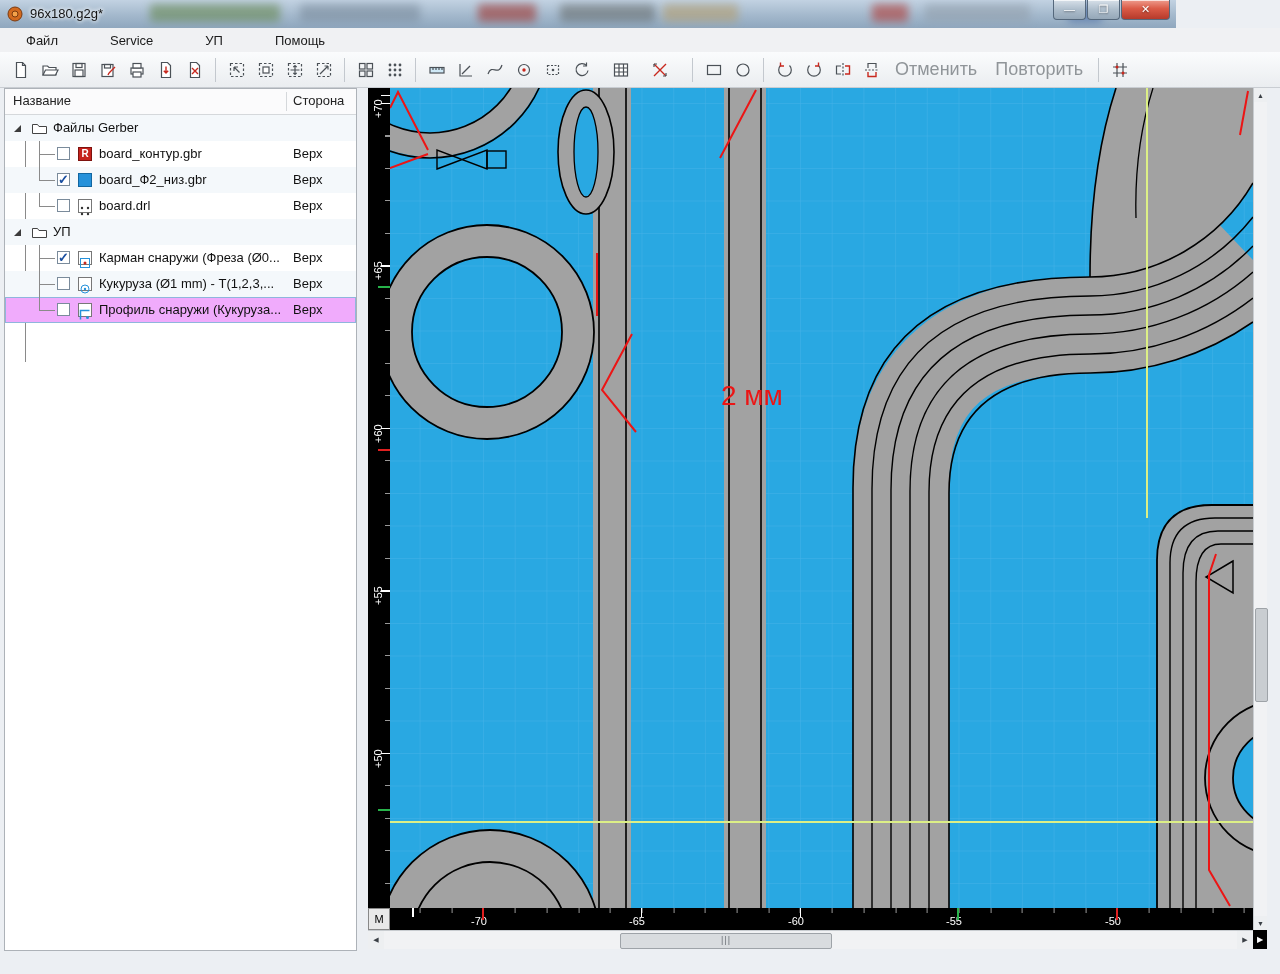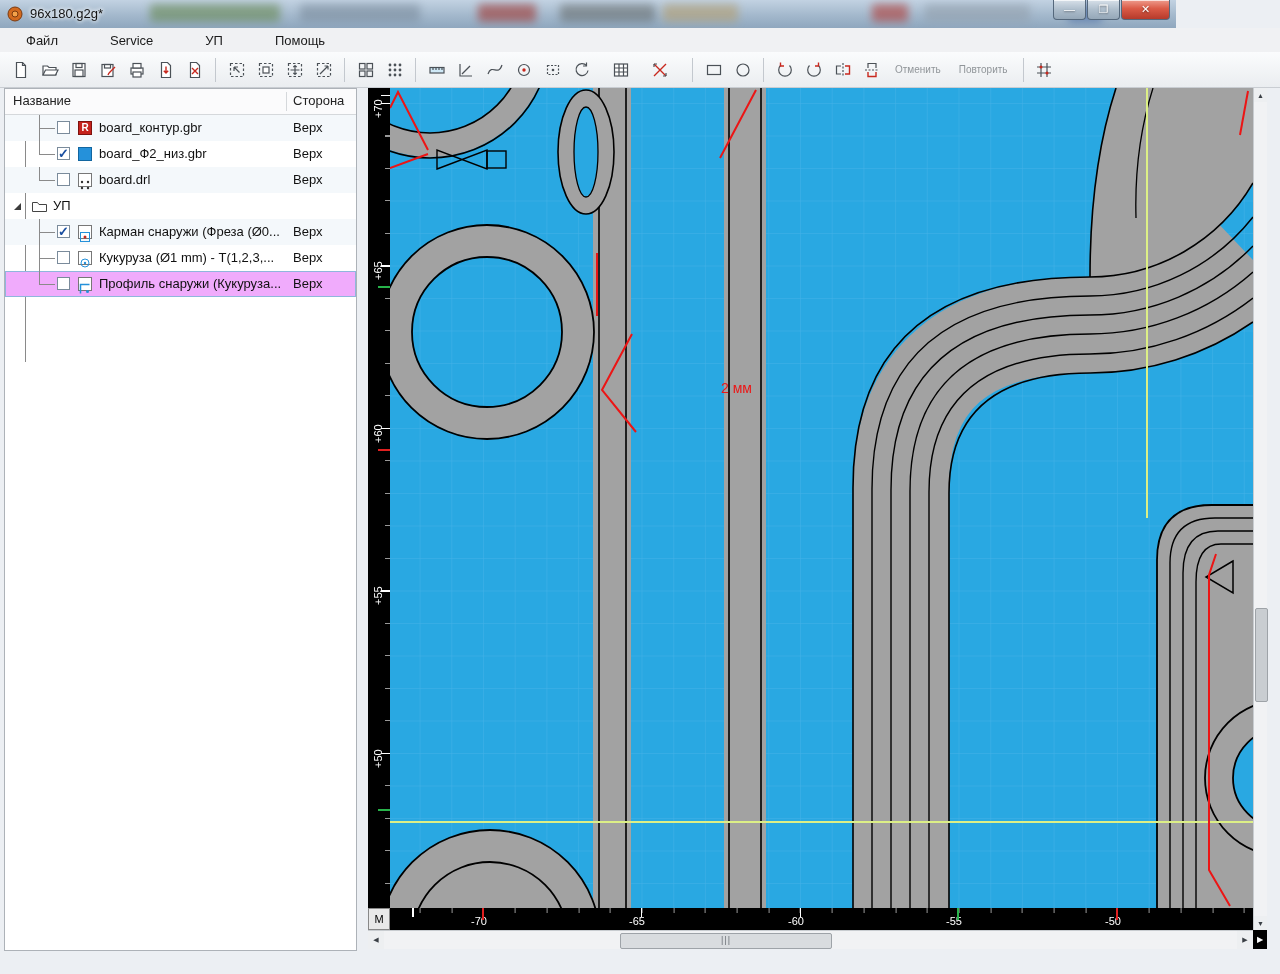--- a/index.html
+++ b/index.html
@@ -30,21 +30,21 @@
     display:flex;align-items:center;font-size:13px;color:#1a1a1a}
   .menu-item{padding:3px 26px;cursor:default}
 
   
   .toolbar{position:absolute;left:0;top:52px;width:1280px;height:36px;
     background:linear-gradient(#FBFCFD,#EAEDF0);border-bottom:1px solid #C9CDD2;
     display:flex;align-items:center;padding-left:6px;box-sizing:border-box}
   .tbtn{width:27px;height:26px;display:flex;align-items:center;justify-content:center;
     border:1px solid transparent;border-radius:2px;flex:0 0 auto}
   .tsep{width:1px;height:24px;background:#C3C8CE;margin:0 6px;flex:0 0 auto}
-  .tbtn-text{color:#909599;font-size:10px;padding:0 9px;flex:0 0 auto}
+  .tbtn-text{color:#909599;font-size:18px;padding:0 9px;flex:0 0 auto}
   .tbtn svg{display:block}
   .tk{stroke:#4B5157;stroke-width:1.2;fill:none}
   .tkf{fill:#fff;stroke:#4B5157;stroke-width:1.2}
   .tkr{stroke:#C8281E;stroke-width:1.4;fill:none}
 
   
   .panel{position:absolute;left:4px;top:88px;width:353px;height:863px;background:#fff;
     border:1px solid #ADB2B8;box-sizing:border-box;font-size:13px}
   .panel-header{height:21px;background:linear-gradient(#FDFDFE,#E7EAED);
     border-bottom:1px solid #C9CDD2;line-height:21px;padding-left:7px;font-size:12px;
@@ -99,21 +99,21 @@
   .hlab{position:absolute;top:7px;color:#fff;font-size:11px}
   .vlab{position:absolute;left:4px;color:#fff;font-size:11px;transform:rotate(-90deg);
     transform-origin:0 0;white-space:nowrap}
   .mark{position:absolute}
   .origin{position:absolute;left:368px;top:908px;width:22px;height:22px;background:#E9E9E9;
     border:1px solid #888;box-sizing:border-box;text-align:center;line-height:20px;
     font-size:11px;color:#000}
   .canvas{position:absolute;left:390px;top:88px;width:863px;height:820px;background:#29A8E2;
     overflow:hidden}
   .canvas svg{position:absolute;left:0;top:0}
-  .anno{position:absolute;left:331px;top:292px;color:#EC1515;font-size:14px;white-space:nowrap}
+  .anno{position:absolute;left:331px;top:292px;color:#EC1515;font-size:28px;white-space:nowrap}
 
   
   .vscroll{position:absolute;left:1253px;top:88px;width:14px;height:842px;background:#F1F2F4;
     border-left:1px solid #C8CCD0;box-sizing:border-box}
   .hscroll{position:absolute;left:368px;top:930px;width:885px;height:19px;background:#F1F2F4;
     border-top:1px solid #C8CCD0;box-sizing:border-box}
   .sarrow{position:absolute;display:flex;align-items:center;justify-content:center;
     font-size:7px;color:#3A3F45;background:#EDEff1}
   .vthumb{position:absolute;left:1px;top:520px;width:11px;height:92px;background:#C9CDD1;
     border:1px solid #9EA3A8;border-radius:2px}
@@ -355,20 +355,27 @@
 
 <div class="panel">
   <div class="panel-cols">
     <span class="col-name">Название</span>
     <i class="colsep"></i>
     <span class="col-side">Сторона</span>
   </div>
   <div class="tree">
     <i class="tl-line"></i>
 
+    <div class="trow">
+      <i class="exp"></i>
+      <svg class="folder" width="17" height="14">
+          <path d="M1.5,3.5 h5 l1.5,2 h7.5 v7 h-14 z" fill="#fff" stroke="#444"></path>
+        </svg>
+      <span class="glabel">Файлы Gerber</span>
+    </div>
 
     <div class="trow">
       <i class="vline"></i>
         <i class="hstub"></i>
       <span class="cb"></span>
       <span class="fic ic-r">R</span>
       <span class="clabel">board_контур.gbr</span>
       <span class="side">Верх</span>
     </div>
 

